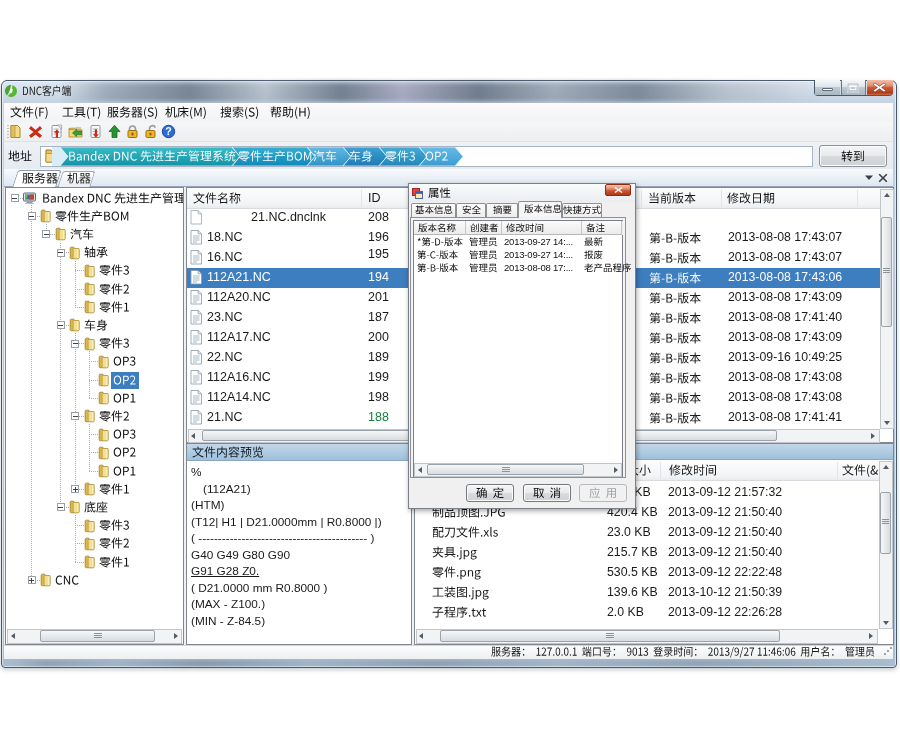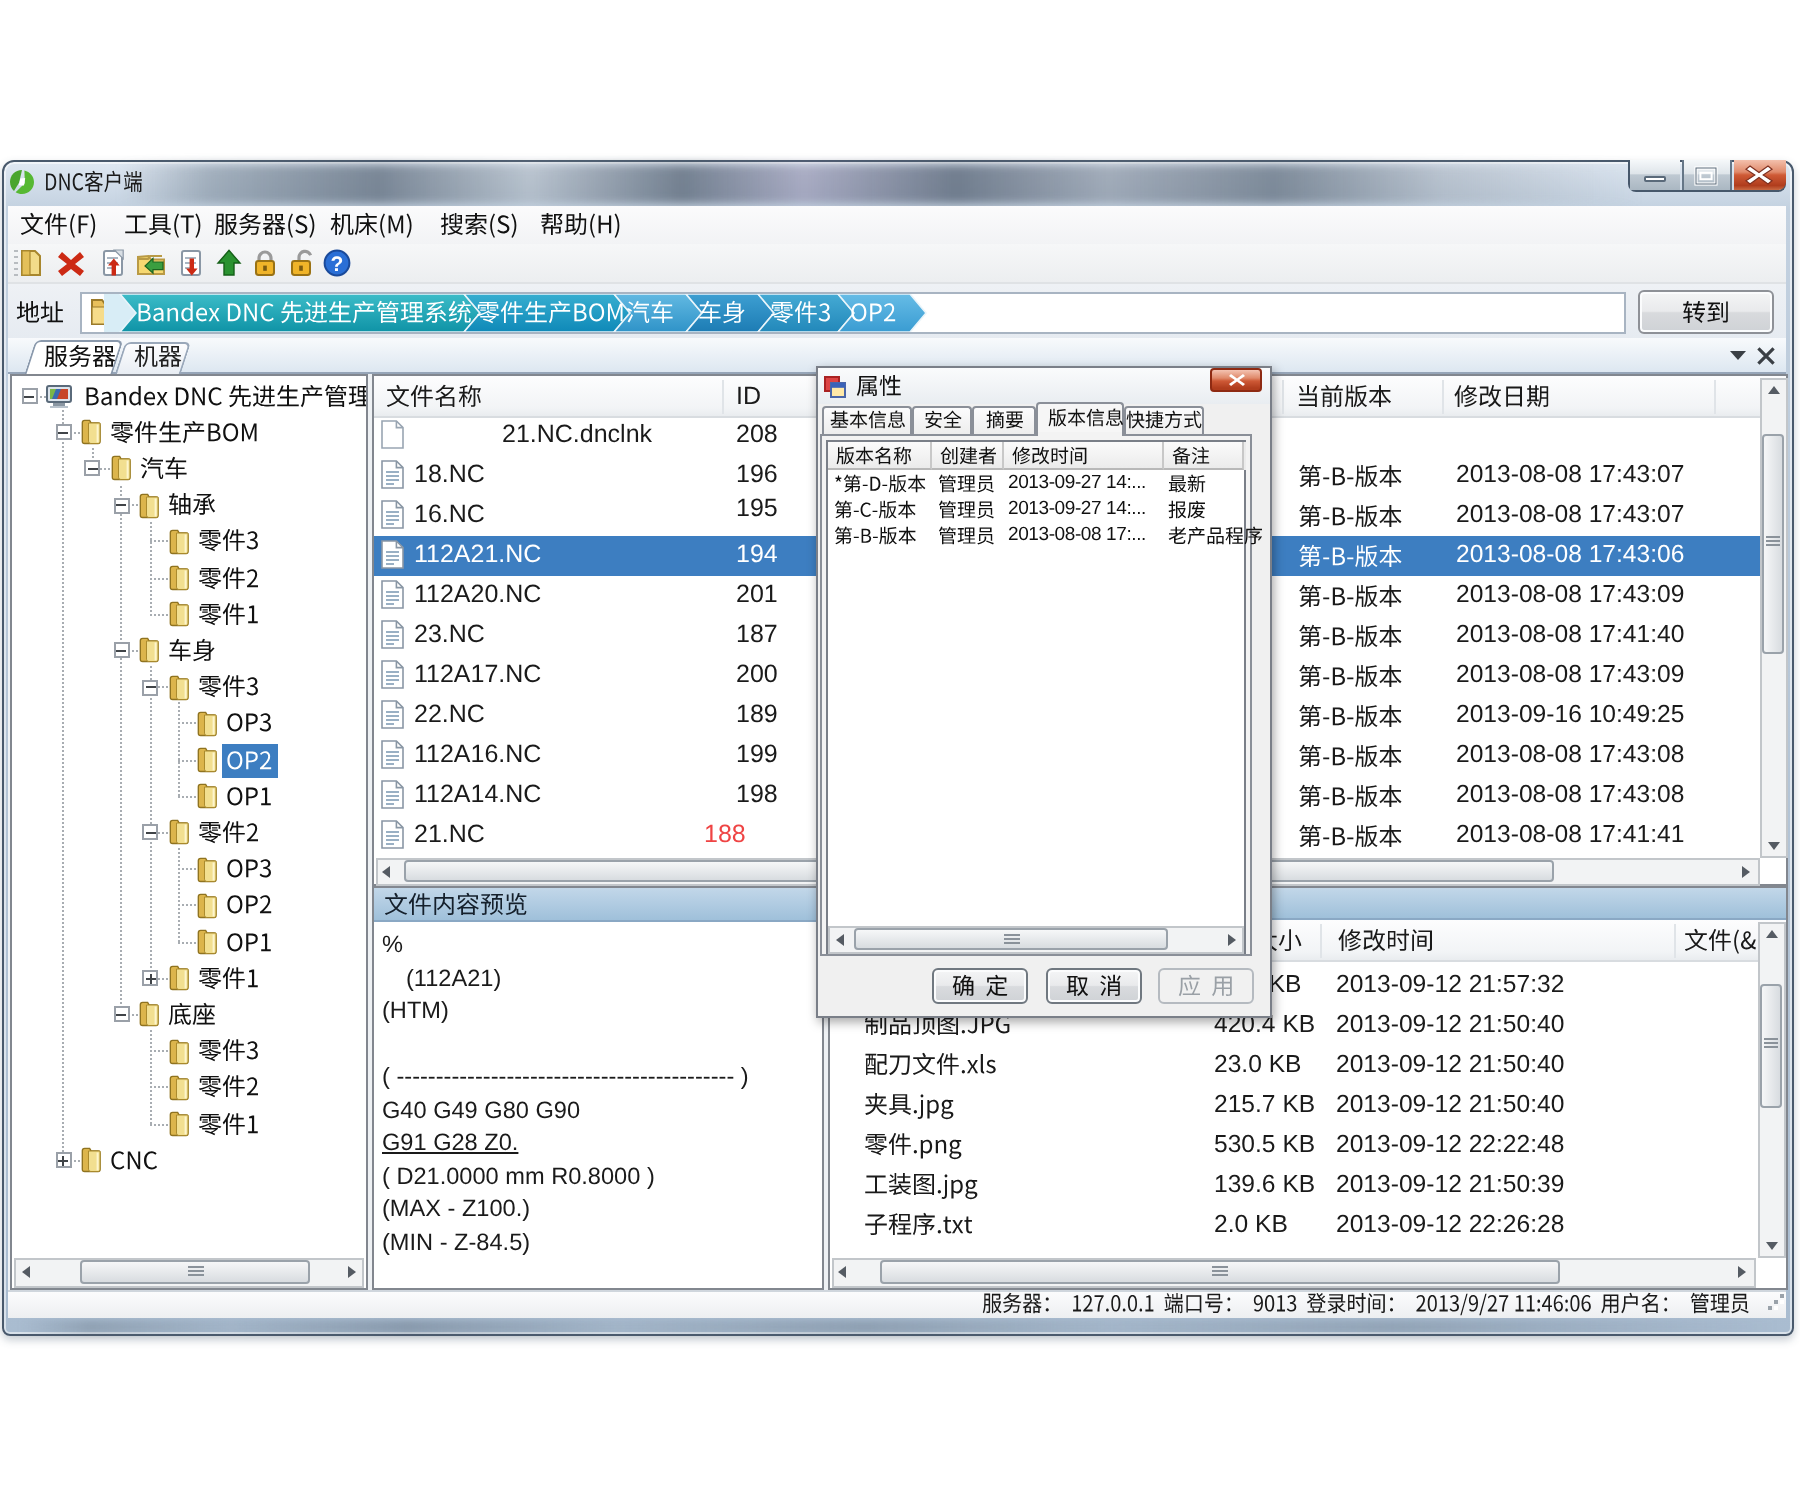--- a/index.html
+++ b/index.html
@@ -607,21 +607,21 @@
     <svg class="ct" style="left:648.5px;top:391.5px" width="52.2" height="13.9" viewBox="0 0 52.2 13.9">
       <use href="#t_verB" fill="#1a1a1a"></use>
     </svg>
     <div style="position:absolute;left:728.0px;top:390.4px;font:400 12.3px 'Liberation Sans',sans-serif;line-height:15.3px;color:#1a1a1a;white-space:pre;">2013-08-08 17:43:08</div>
     <svg class="ct" style="left:190px;top:410px" width="13" height="15" viewBox="0 0 13 15">
       <path d="M1 .5 h7.2 l3.3 3.3 V14 H1 Z" fill="#fff" stroke="#8a97a5" stroke-width=".8"></path>
       <path d="M8.2 .5 V3.8 H11.5" fill="none" stroke="#8a97a5" stroke-width=".8"></path>
       <path d="M3 6 H9.5 M3 8 H9.5 M3 10 H9.5 M3 12 H7" stroke="#9ab0c4" stroke-width=".9"></path>
     </svg>
     <div style="position:absolute;left:207.0px;top:410.2px;font:400 12.5px 'Liberation Sans',sans-serif;line-height:15.5px;color:#1a1a1a;white-space:pre;">21.NC</div>
-    <div style="position:absolute;left:352px;top:410.2px;font:400 12.5px 'Liberation Sans',sans-serif;line-height:15.5px;color:#ef4444;white-space:pre;">188</div>
+    <div style="position:absolute;left:368.0px;top:410.2px;font:400 12.5px 'Liberation Sans',sans-serif;line-height:15.5px;color:#15803d;white-space:pre;">188</div>
     <svg class="ct" style="left:648.5px;top:411.5px" width="52.2" height="13.9" viewBox="0 0 52.2 13.9">
       <use href="#t_verB" fill="#1a1a1a"></use>
     </svg>
     <div style="position:absolute;left:728.0px;top:410.4px;font:400 12.3px 'Liberation Sans',sans-serif;line-height:15.3px;color:#1a1a1a;white-space:pre;">2013-08-08 17:41:41</div>
     <div style="position:absolute;left:879.5px;top:188.5px;width:14.0px;height:240.0px;background:#f2f3f4;border:1px solid #c2c6ca;"></div>
     <svg class="ct" style="left:883px;top:192px" width="8" height="6" viewBox="0 0 8 6">
       <path d="M1 5 L4 1 7 5 Z" fill="#555b63"></path>
     </svg>
     <svg class="ct" style="left:883px;top:420px" width="8" height="6" viewBox="0 0 8 6">
       <path d="M1 1 L7 1 4 5 Z" fill="#555b63"></path>
@@ -642,20 +642,21 @@
     <div style="position:absolute;left:485.5px;top:435.0px;width:8.0px;height:1.0px;background:#8a929a;"></div>
     <div style="position:absolute;left:485.5px;top:437.0px;width:8.0px;height:1.0px;background:#8a929a;"></div>
     <div style="position:absolute;left:186.0px;top:443.0px;width:226.0px;height:202.0px;background:#fff;border:1px solid #82878f;"></div>
     <div style="position:absolute;left:187.0px;top:444.0px;width:224.0px;height:17.0px;background:linear-gradient(180deg,#c2d7e9,#9fc0da);border-bottom:1px solid #8aa8c4;"></div>
     <svg class="ct" style="left:192.0px;top:446.0px" width="72.0" height="13.9" viewBox="0 0 72.0 13.9">
       <use href="#t_preview" fill="#15202c"></use>
     </svg>
     <div style="position:absolute;left:191.0px;top:465.1px;font:400 11.8px 'Liberation Sans',sans-serif;line-height:14.8px;color:#1a1a1a;white-space:pre;">%</div>
     <div style="position:absolute;left:191.0px;top:481.6px;font:400 11.8px 'Liberation Sans',sans-serif;line-height:14.8px;color:#1a1a1a;white-space:pre;margin-left:12px;">(112A21)</div>
     <div style="position:absolute;left:191.0px;top:498.1px;font:400 11.8px 'Liberation Sans',sans-serif;line-height:14.8px;color:#1a1a1a;white-space:pre;">(HTM)</div>
+    <div style="position:absolute;left:191.0px;top:514.6px;font:400 11.8px 'Liberation Sans',sans-serif;line-height:14.8px;color:#1a1a1a;white-space:pre;">(T12| H1 | D21.0000mm | R0.8000 |)</div>
     <div style="position:absolute;left:191.0px;top:531.1px;font:400 11.8px 'Liberation Sans',sans-serif;line-height:14.8px;color:#1a1a1a;white-space:pre;">( ------------------------------------------- )</div>
     <div style="position:absolute;left:191.0px;top:547.6px;font:400 11.8px 'Liberation Sans',sans-serif;line-height:14.8px;color:#1a1a1a;white-space:pre;">G40 G49 G80 G90</div>
     <div style="position:absolute;left:191.0px;top:564.1px;font:400 11.8px 'Liberation Sans',sans-serif;line-height:14.8px;color:#1a1a1a;white-space:pre;text-decoration:underline;">G91 G28 Z0.</div>
     <div style="position:absolute;left:191.0px;top:580.6px;font:400 11.8px 'Liberation Sans',sans-serif;line-height:14.8px;color:#1a1a1a;white-space:pre;">( D21.0000 mm R0.8000 )</div>
     <div style="position:absolute;left:191.0px;top:597.1px;font:400 11.8px 'Liberation Sans',sans-serif;line-height:14.8px;color:#1a1a1a;white-space:pre;">(MAX - Z100.)</div>
     <div style="position:absolute;left:191.0px;top:613.6px;font:400 11.8px 'Liberation Sans',sans-serif;line-height:14.8px;color:#1a1a1a;white-space:pre;">(MIN - Z-84.5)</div>
     <div style="position:absolute;left:414.0px;top:443.0px;width:480.0px;height:202.0px;background:#fff;border:1px solid #82878f;"></div>
     <div style="position:absolute;left:415.0px;top:444.0px;width:478.0px;height:16.0px;background:linear-gradient(180deg,#c2d7e9,#9fc0da);border-bottom:1px solid #8aa8c4;"></div>
     <div style="position:absolute;left:415.0px;top:460.0px;width:478.0px;height:21.0px;background:linear-gradient(180deg,#fdfdfe,#f2f4f6 80%,#e9ecef);border-bottom:1px solid #d8dce0;"></div>
     <div style="position:absolute;left:598.0px;top:462.0px;width:1.0px;height:17.0px;background:#e0e4e8;"></div>
@@ -689,21 +690,21 @@
     <div style="position:absolute;left:668.0px;top:544.9px;font:400 12.3px 'Liberation Sans',sans-serif;line-height:15.3px;color:#1a1a1a;white-space:pre;">2013-09-12 21:50:40</div>
     <svg class="ct" style="left:432.0px;top:566.0px" width="48.9" height="13.9" viewBox="0 0 48.9 13.9">
       <use href="#t_att5" fill="#1a1a1a"></use>
     </svg>
     <div style="position:absolute;left:607.0px;top:564.9px;font:400 12.3px 'Liberation Sans',sans-serif;line-height:15.3px;color:#1a1a1a;white-space:pre;">530.5 KB</div>
     <div style="position:absolute;left:668.0px;top:564.9px;font:400 12.3px 'Liberation Sans',sans-serif;line-height:15.3px;color:#1a1a1a;white-space:pre;">2013-09-12 22:22:48</div>
     <svg class="ct" style="left:432.0px;top:586.0px" width="56.8" height="13.9" viewBox="0 0 56.8 13.9">
       <use href="#t_att6" fill="#1a1a1a"></use>
     </svg>
     <div style="position:absolute;left:607.0px;top:584.9px;font:400 12.3px 'Liberation Sans',sans-serif;line-height:15.3px;color:#1a1a1a;white-space:pre;">139.6 KB</div>
-    <div style="position:absolute;left:668.0px;top:584.9px;font:400 12.3px 'Liberation Sans',sans-serif;line-height:15.3px;color:#1a1a1a;white-space:pre;">2013-09-12 21:50:39</div>
+    <div style="position:absolute;left:668.0px;top:584.9px;font:400 12.3px 'Liberation Sans',sans-serif;line-height:15.3px;color:#1a1a1a;white-space:pre;">2013-10-12 21:50:39</div>
     <svg class="ct" style="left:432.0px;top:606.0px" width="54.4" height="13.9" viewBox="0 0 54.4 13.9">
       <use href="#t_att7" fill="#1a1a1a"></use>
     </svg>
     <div style="position:absolute;left:607.0px;top:604.9px;font:400 12.3px 'Liberation Sans',sans-serif;line-height:15.3px;color:#1a1a1a;white-space:pre;">2.0 KB</div>
     <div style="position:absolute;left:668.0px;top:604.9px;font:400 12.3px 'Liberation Sans',sans-serif;line-height:15.3px;color:#1a1a1a;white-space:pre;">2013-09-12 22:26:28</div>
     <div style="position:absolute;left:878.5px;top:460.5px;width:14.0px;height:168.0px;background:#f2f3f4;border:1px solid #c2c6ca;"></div>
     <svg class="ct" style="left:882px;top:464px" width="8" height="6" viewBox="0 0 8 6">
       <path d="M1 5 L4 1 7 5 Z" fill="#555b63"></path>
     </svg>
     <svg class="ct" style="left:882px;top:620px" width="8" height="6" viewBox="0 0 8 6">

